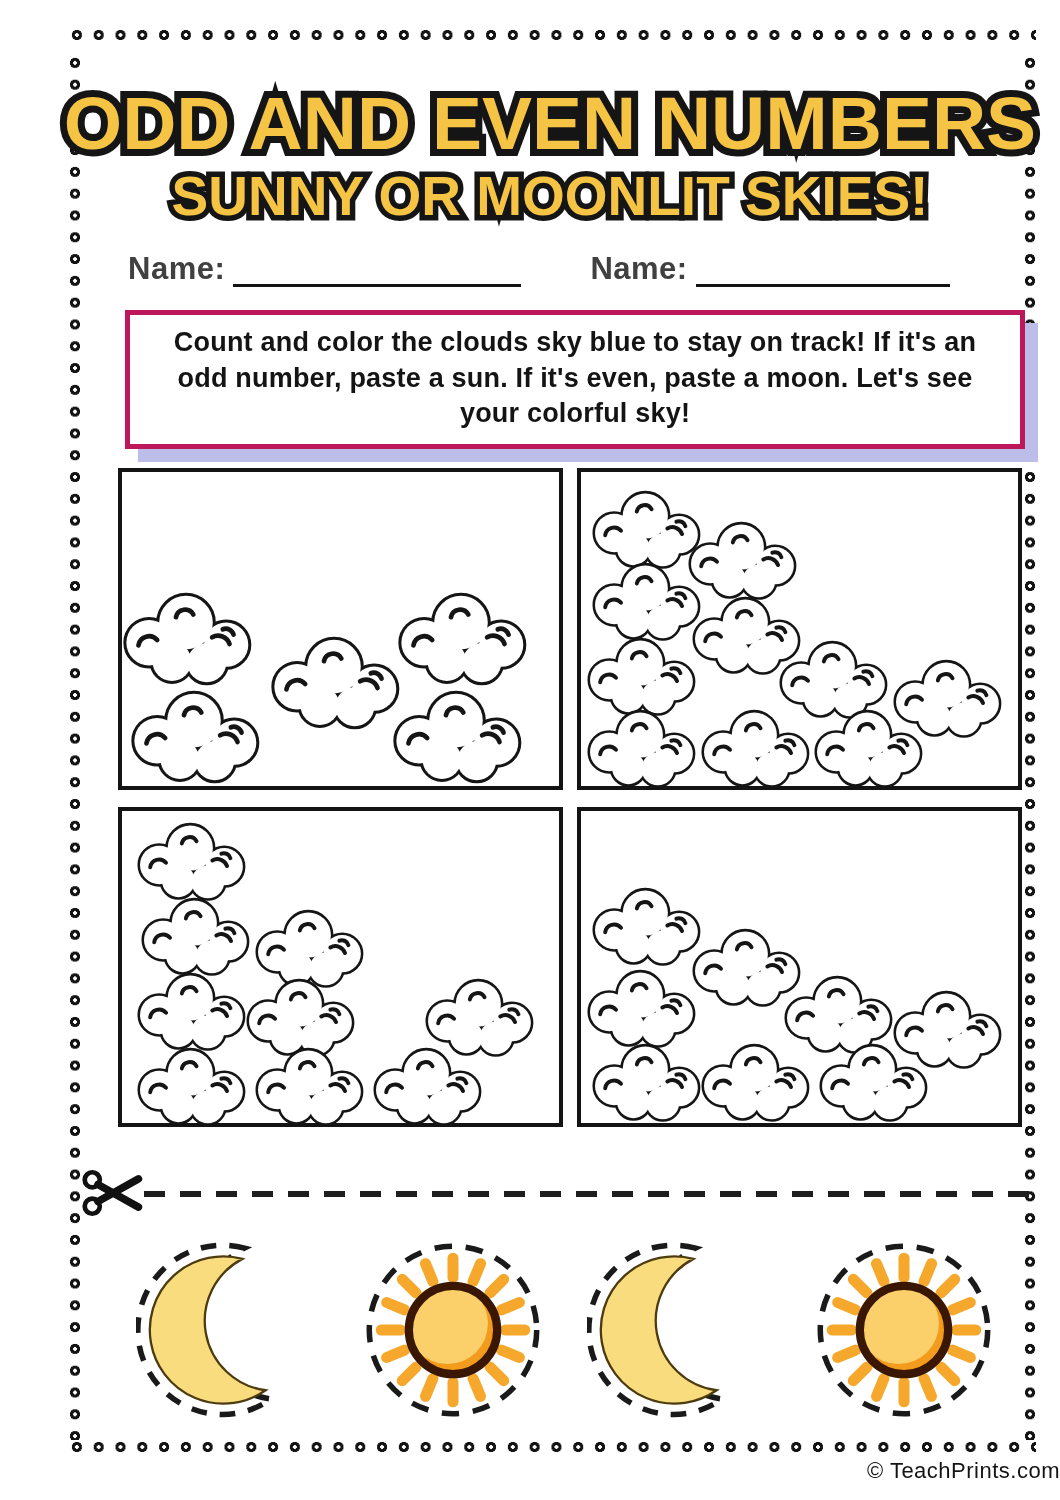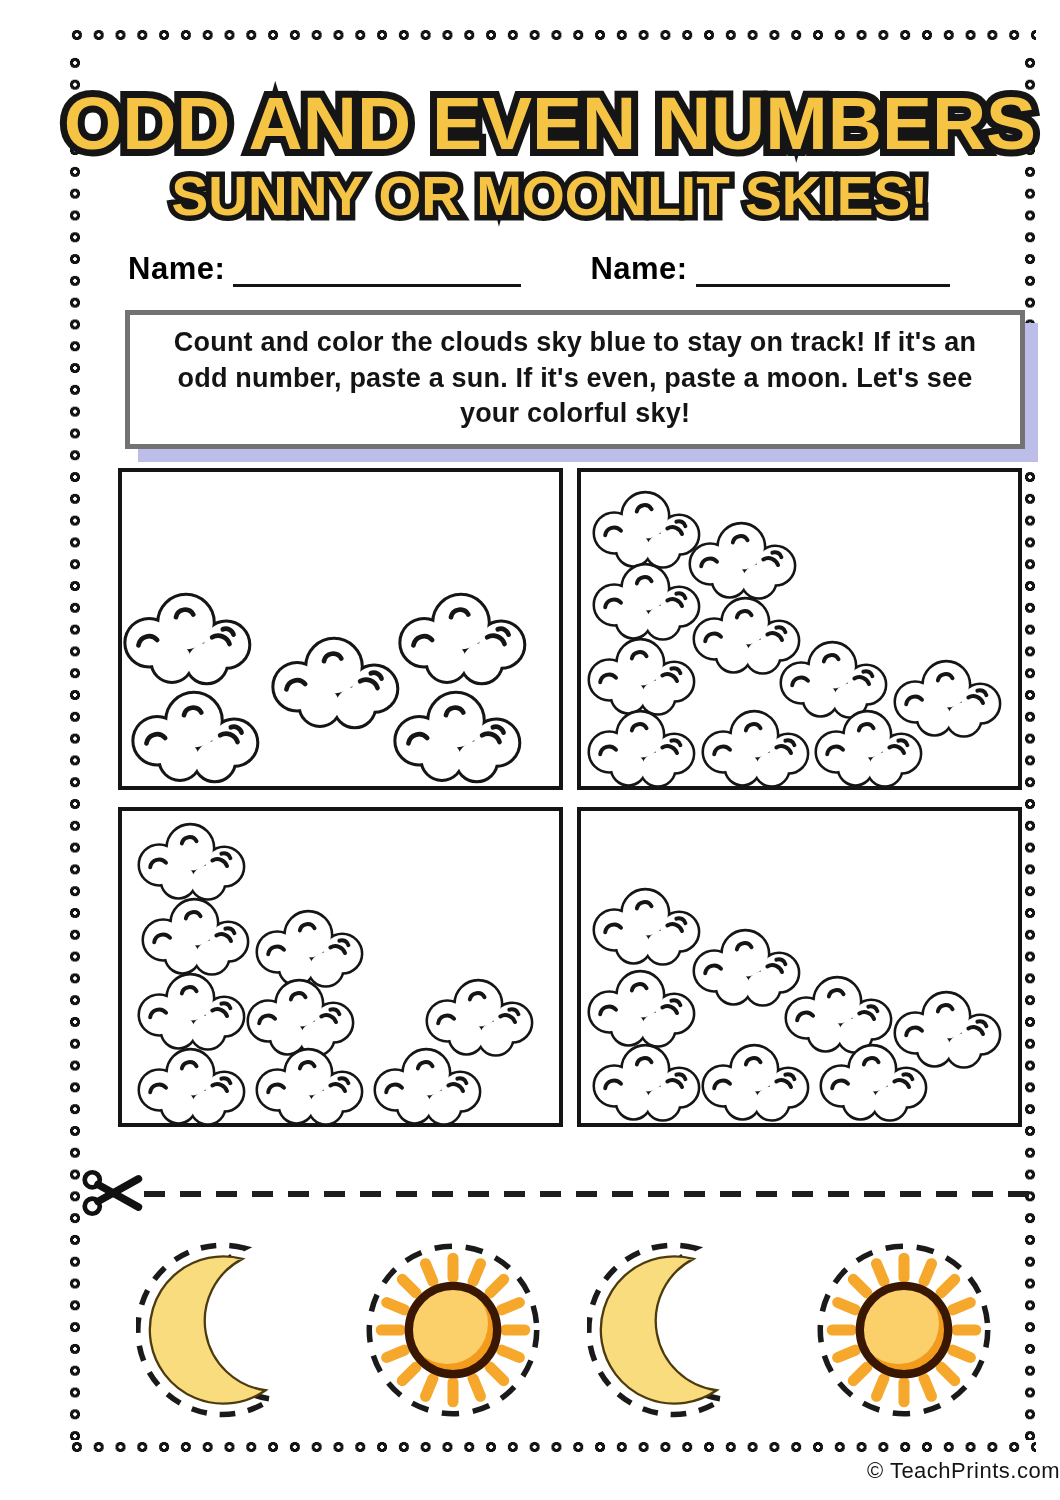--- a/index.html
+++ b/index.html
@@ -33,32 +33,32 @@
   .outlined .t-stroke{position:absolute;left:0;right:0;top:0;color:var(--outline-black,#151515);}
   .outlined .t-fill{position:relative;color:var(--title-yellow,#F6C444);}
   .big-title{font-size:75px;letter-spacing:0px;}
   .big-title .t-stroke{-webkit-text-stroke:14px var(--outline-black,#151515);}
   .sub-title{font-size:55px;margin-top:6px;}
   .sub-title .t-stroke{-webkit-text-stroke:11px var(--outline-black,#151515);}
 
   
   .namedate{
     position:absolute;top:248px;left:88px;right:110px;
-    display:flex;align-items:flex-end;color:#000000;
+    display:flex;align-items:flex-end;color:#404040;
     font-size:31px;font-weight:bold;letter-spacing:0.5px;
   }
   .write-line{border-bottom:3px solid #141414;height:36px;}
   .name-line{width:330px;margin-left:8px;}
   .nd-spacer{width:80px;}
   .date-line{width:292px;margin-left:8px;}
 
   
   .instruction{
     position:absolute;top:310px;left:85px;width:900px;box-sizing:border-box;
-    background:#fff;border:5px solid #737373;
+    background:#fff;border:5px solid #be185d;
     box-shadow:13px 13px 0 var(--instruction-shadow,#BDBDE9);
     padding:10px 26px 12px 26px;text-align:center;
     font-size:27px;line-height:1.32;color:#141414;font-weight:bold;letter-spacing:0.2px;
   }
 
   
   .cloud-box{position:absolute;border:4px solid #141414;background:#fff;box-sizing:border-box;}
   .b1{left:78px;top:468px;width:445px;height:322px;}
   .b2{left:537px;top:468px;width:445px;height:322px;}
   .b3{left:78px;top:807px;width:445px;height:320px;}

